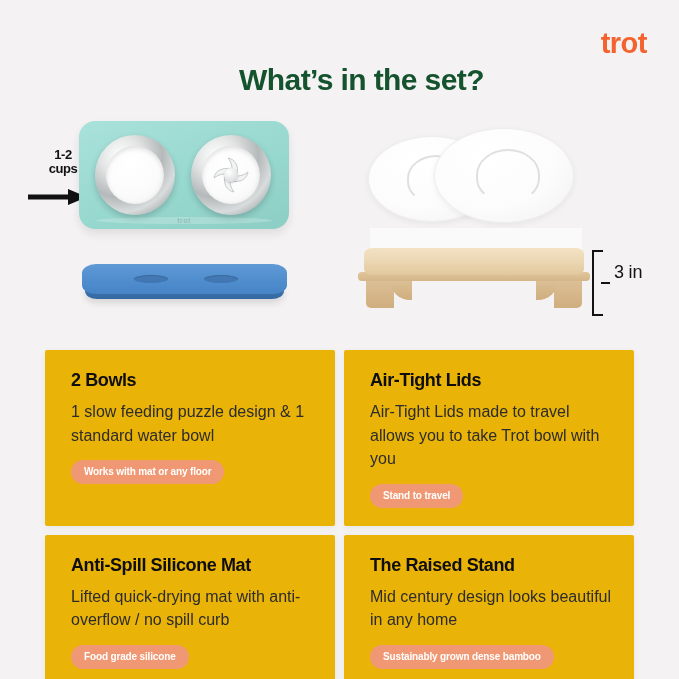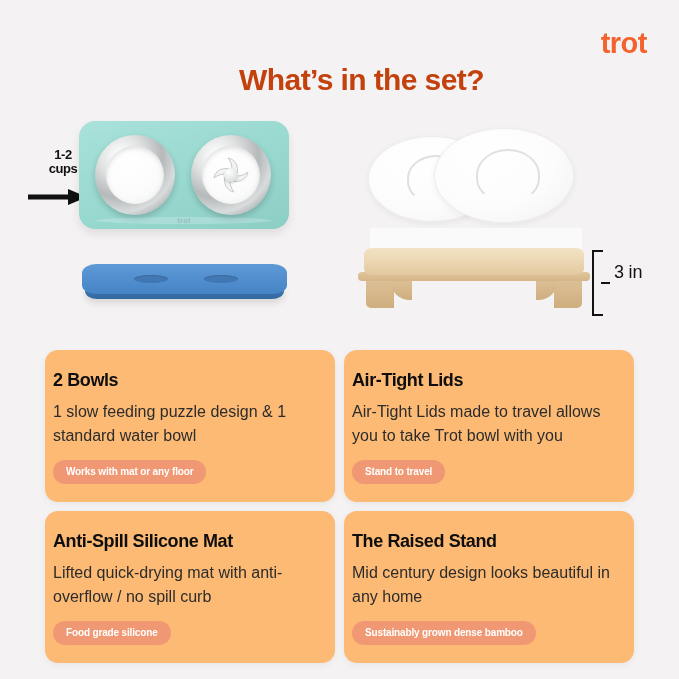--- a/index.html
+++ b/index.html
@@ -38,21 +38,21 @@
   
   .headline {
     position: absolute;
     top: 63px;
     left: 0;
     width: 679px;
     text-align: center;
     font-size: 30px;
     font-weight: 700;
     letter-spacing: -0.6px;
-    color: #c2410c;
+    color: #14532d;
     padding-left: 44px;
   }
 
   
   .hero {
     position: absolute;
     top: 110px;
     left: 0;
     width: 679px;
     height: 225px;
@@ -299,23 +299,23 @@
   .cards {
     position: absolute;
     left: 45px;
     top: 350px;
     width: 589px;
     display: grid;
     grid-template-columns: 290px 290px;
     gap: 9px 9px;
   }
   .card {
-    background: #fdba74;
-    border-radius: 13px;
-    padding: 20px 22px 18px 8px;
+    background: #eab308;
+    border-radius: 2px;
+    padding: 20px 22px 18px 26px;
     box-shadow: 0 2px 7px rgba(0,0,0,0.055);
     min-height: 125px;
   }
   .card-title {
     font-size: 18px;
     font-weight: 700;
     letter-spacing: -0.4px;
     color: #0e0e0e;
     margin-bottom: 9px;
   }

